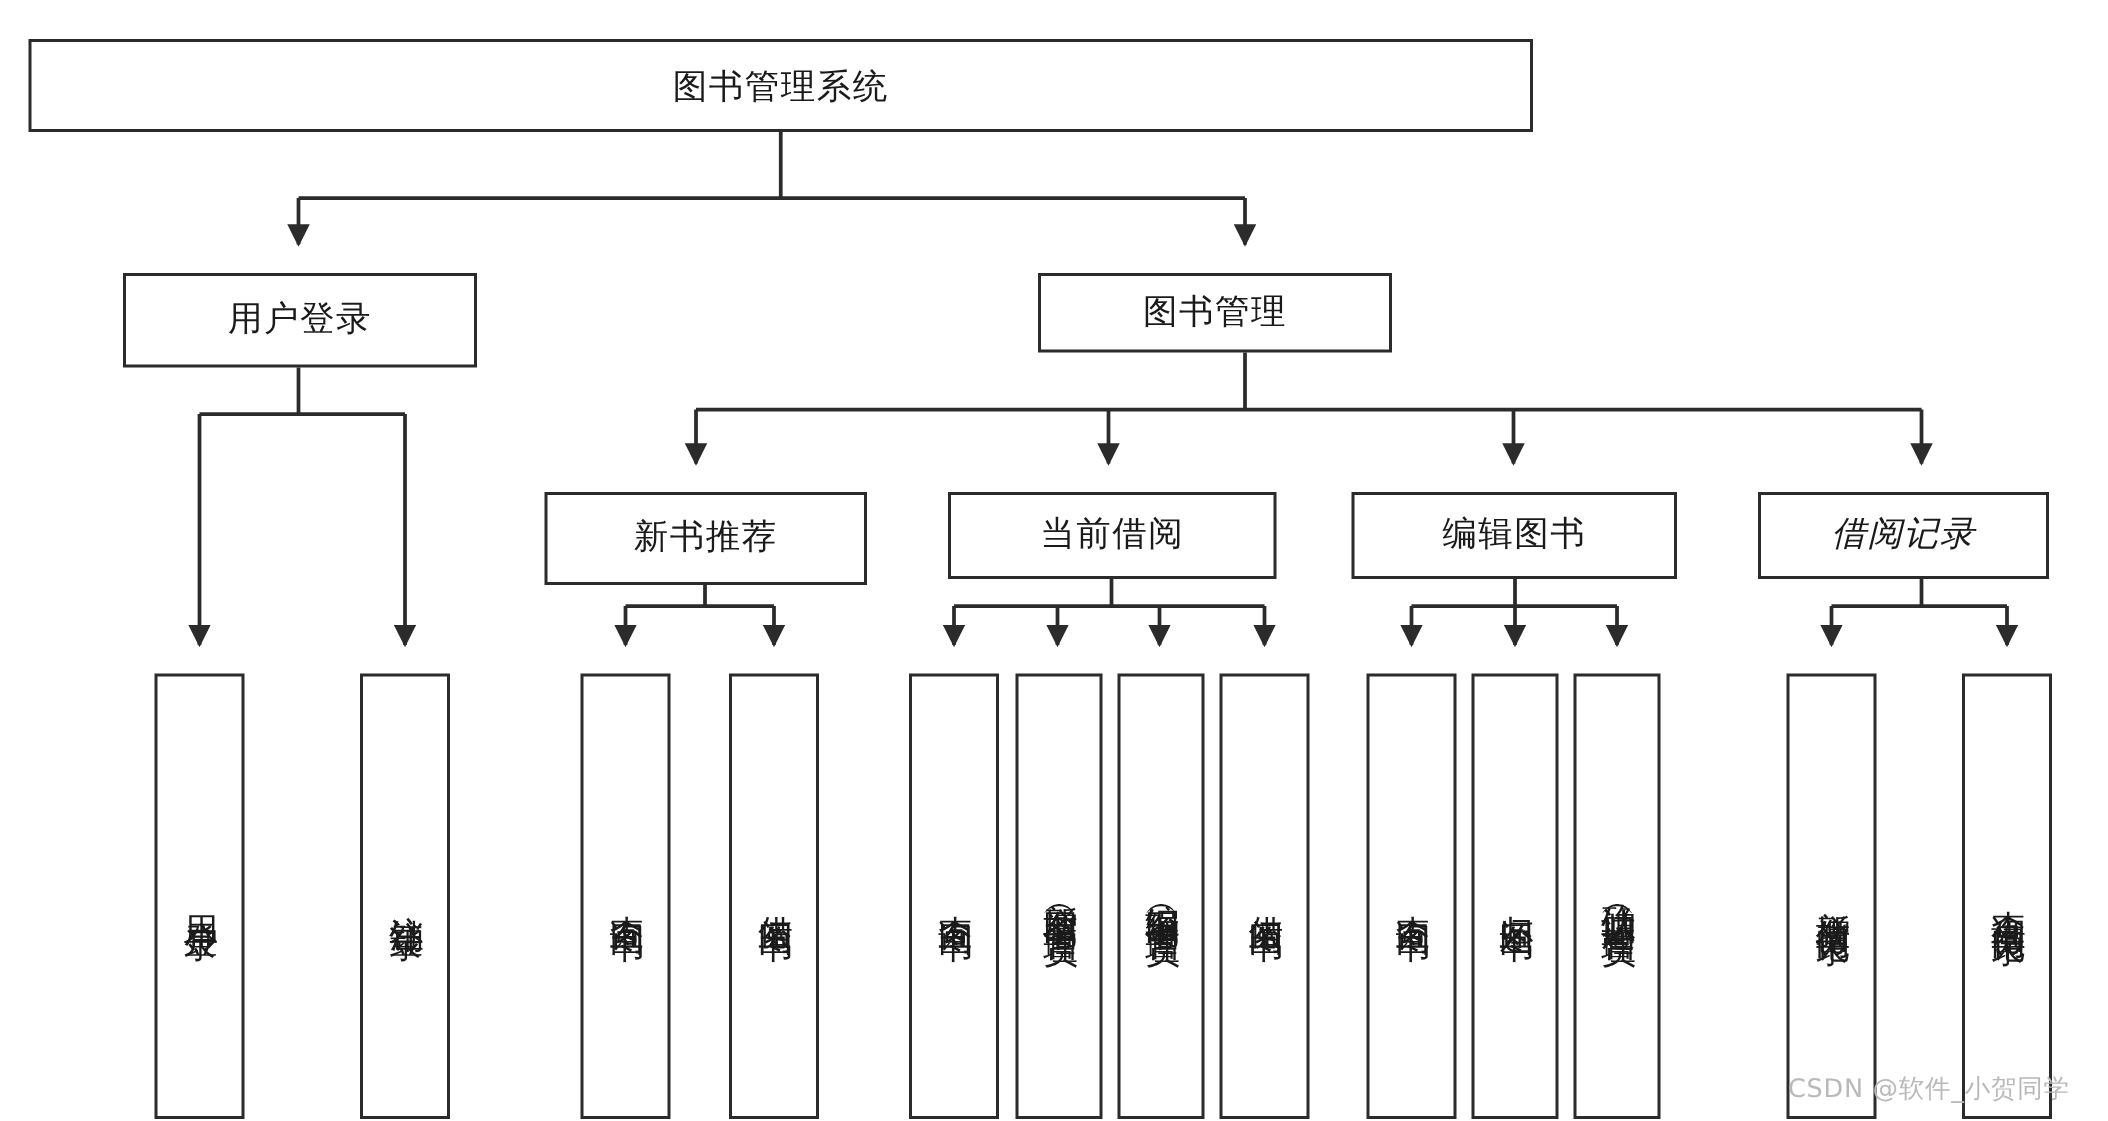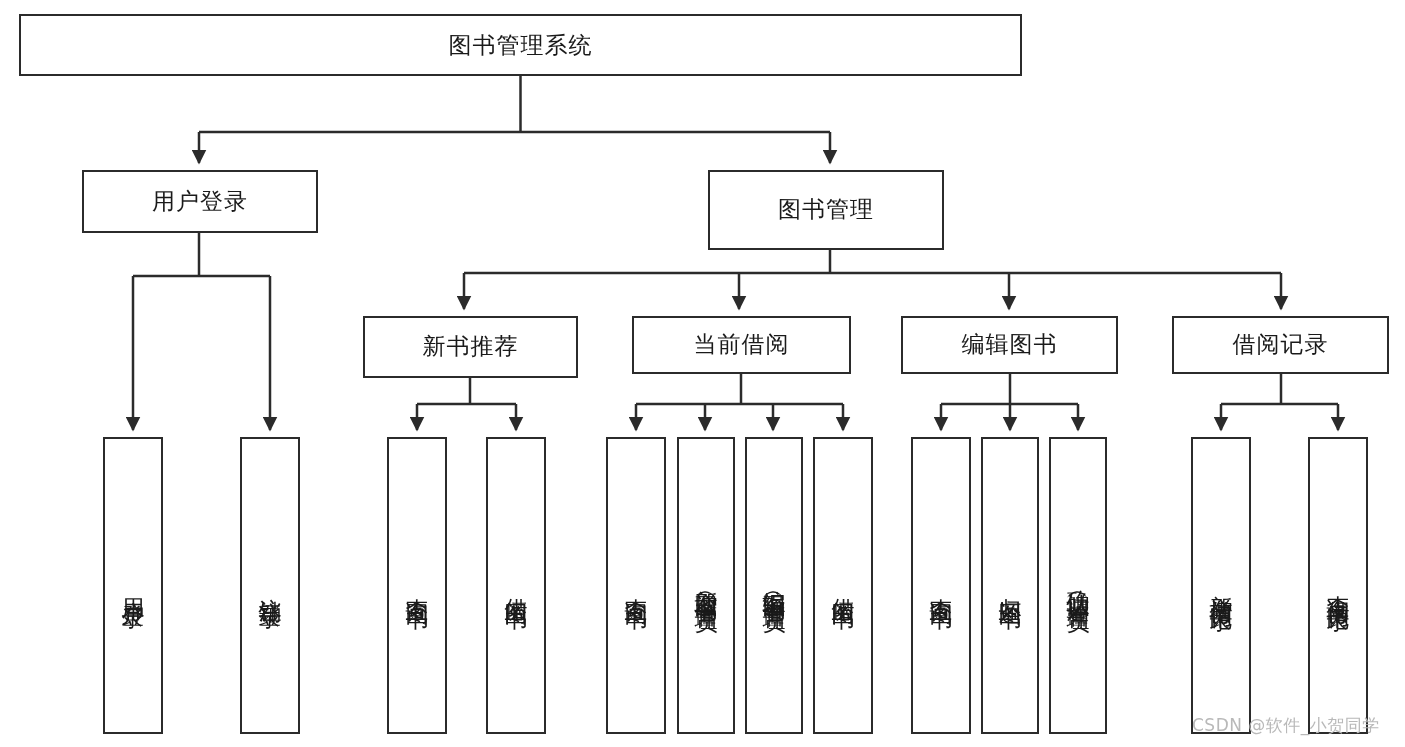--- a/index.html
+++ b/index.html
@@ -29,20 +29,21 @@
   .node {
     position: absolute;
     box-sizing: border-box;
     background: #ffffff;
     border: 2px solid #2b2b2b;
     display: flex;
     align-items: center;
     justify-content: center;
     color: #1a1a1a;
     z-index: 3;
+    margin-top: 12px;
   }
   .node.h {
     font-size: 23px;
     letter-spacing: 1px;
     line-height: 1.1;
   }
   .node.root {
     font-size: 23px;
     letter-spacing: 1px;
   }
@@ -123,34 +124,34 @@
     </g>
   </svg>
 
   <div class="node root" style="left:19px; top:14px; width:1003px; height:62px;">
     <span>图书管理系统</span>
   </div>
 
   <div class="node h" style="left:82px; top:170px; width:236px; height:63px;">
     <span>用户登录</span>
   </div>
-  <div class="node h" style="left:708px; top:170px; width:236px; height:80px;">
+  <div class="node h" style="left:692px; top:170px; width:236px; height:53px;">
     <span>图书管理</span>
   </div>
 
   <div class="node h" style="left:363px; top:316px; width:215px; height:62px;">
     <span>新书推荐</span>
   </div>
   <div class="node h" style="left:632px; top:316px; width:219px; height:58px;">
     <span>当前借阅</span>
   </div>
   <div class="node h" style="left:901px; top:316px; width:217px; height:58px;">
     <span>编辑图书</span>
   </div>
-  <div class="node h" style="left:1172px; top:316px; width:217px; height:58px;">
+  <div class="node h" style="left:1172px; top:316px; width:194px; height:58px;font-style:italic;">
     <span>借阅记录</span>
   </div>
 
   <div class="node v" style="left:103px; top:437px; width:60px; height:297px;">
     <span class="vtext">用户登录</span>
   </div>
   <div class="node v" style="left:240px; top:437px; width:60px; height:297px;">
     <span class="vtext">注销登录</span>
   </div>
 

